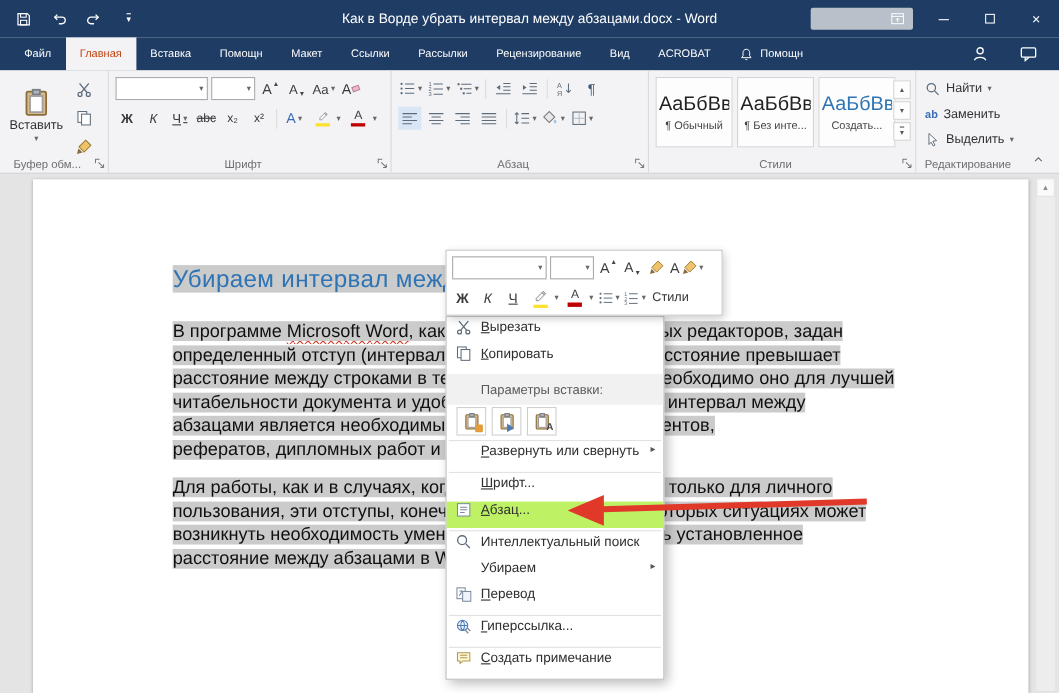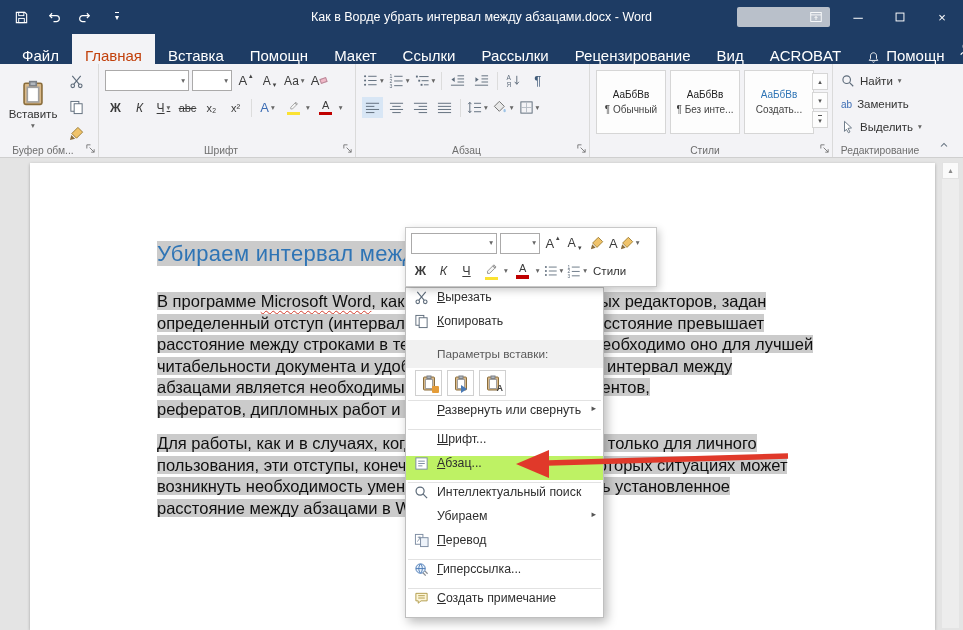--- a/index.html
+++ b/index.html
@@ -17,21 +17,21 @@
   .ddw{font-size:8px;color:#fff;border-top:1px solid #fff;padding-top:1px;line-height:1}
   .title{position:absolute;left:0;right:0;top:0;height:34px;display:flex;align-items:center;justify-content:center;
          font-size:12.5px;pointer-events:none;white-space:nowrap}
   .redacted{position:absolute;left:737px;top:7px;width:93px;height:20px;background:#c7ccd3;border-radius:2px;opacity:.92}
   .wctrl{position:absolute;right:0;top:0;height:34px;display:flex}
   .wbtn{width:42px;height:34px;display:flex;align-items:center;justify-content:center;font-size:13px;color:#fff}
   .wbtn svg{width:14px;height:14px}
 
   
   .tabsrow{position:absolute;top:34px;left:0;right:0;height:30px;background:#1e3c64;display:flex;padding-left:9px}
-  .tab{display:flex;align-items:flex-end;gap:6px;padding:0 13px;font-size:15px;color:#fff;white-space:nowrap;cursor:default}
+  .tab{display:flex;align-items:center;gap:6px;padding:0 13px;font-size:10px;color:#fff;white-space:nowrap;cursor:default}
   .tab.active{background:#f3f3f6;color:#c2410c}
   .tab svg.bell{width:13px;height:13px;color:#fff}
   .tabs-right{margin-left:auto;display:flex;align-items:center;gap:28px;padding-right:20px;color:#fff}
   .tico svg{width:16px;height:16px}
 
   
   .ribbon{position:absolute;top:64px;left:0;right:0;height:94px;background:#f3f3f6;border-bottom:1px solid #cfcfcf}
   .group{position:absolute;top:0;height:93px;border-right:1px solid #dadada}
   .g-clip{left:0;width:99px}.g-font{left:99px;width:257px}.g-para{left:356px;width:234px}
   .g-styles{left:590px;width:243px}.g-edit{left:833px;width:106px;border-right:none}
@@ -63,30 +63,30 @@
   .vsep{width:1px;height:18px;background:#dcdcdc;margin:0 2px}
   .colbtn{display:flex;flex-direction:column;align-items:center;justify-content:center;width:22px;height:21px}
   .colbtn svg{width:13px;height:11px}
   .colbtn .A{font-size:11px;line-height:11px}
   .bar{display:block;width:13px;height:3.5px;margin-top:1px}
   .bar.yellow{background:#fbe232}.bar.red{background:#c00000}
   .pil{font-size:13px;color:#3f5a78}
   .scards{position:absolute;left:6px;top:6px;display:flex;gap:4px}
   .scard{width:70px;height:64px;background:#fdfdfd;border:1px solid #d6d6d6;display:flex;flex-direction:column;
          align-items:center;justify-content:center;gap:4px}
-  .sprev{font-size:10px;color:#222;white-space:nowrap;overflow:hidden;max-width:64px}
+  .sprev{font-size:18px;color:#222;white-space:nowrap;overflow:hidden;max-width:64px}
   .sprev.blue{color:#2e74b5}
   .sname{font-size:10px;color:#444;white-space:nowrap;overflow:hidden;max-width:64px}
   .sarrows{position:absolute;right:4px;top:9px;display:flex;flex-direction:column;gap:2px}
   .sabtn{width:16px;height:17px;border:1px solid #d6d6d6;background:#fdfdfd;display:flex;align-items:center;justify-content:center;font-size:7px;color:#555}
   .sabtn.more span{border-top:1px solid #555;padding-top:1px}
   .erows{position:absolute;left:8px;top:7px;display:flex;flex-direction:column;gap:3px}
   .erow{display:flex;align-items:center;gap:5px;font-size:11.5px;color:#333;height:20px}
   .erow svg{width:14px;height:14px}
-  .ab{color:#3b6cb4;font-size:10px;font-weight:normal}
+  .ab{color:#3b6cb4;font-size:10px;font-weight:bold}
   .collapse{position:absolute;right:8px;bottom:4px;width:18px;height:14px}
   .collapse svg{width:14px;height:12px}
 
   
   .docarea{position:absolute;top:158px;left:0;width:963px;height:472px;background:#e4e4e4}
   .page{position:absolute;left:30px;top:5px;width:905px;height:467px;background:#fff;box-shadow:0 1px 3px rgba(0,0,0,.28)}
   .heading{position:absolute;left:127px;top:78px;font-size:22px;letter-spacing:.3px;color:#2e74b5;white-space:nowrap}
   .sel{background:#cbcbcb}
   .misspell{text-decoration:underline wavy #d43c2c 1px;text-underline-offset:3px;text-decoration-skip-ink:none}
   .para{position:absolute;left:127px;font-size:16.5px;line-height:21.6px;color:#101010;white-space:nowrap}

